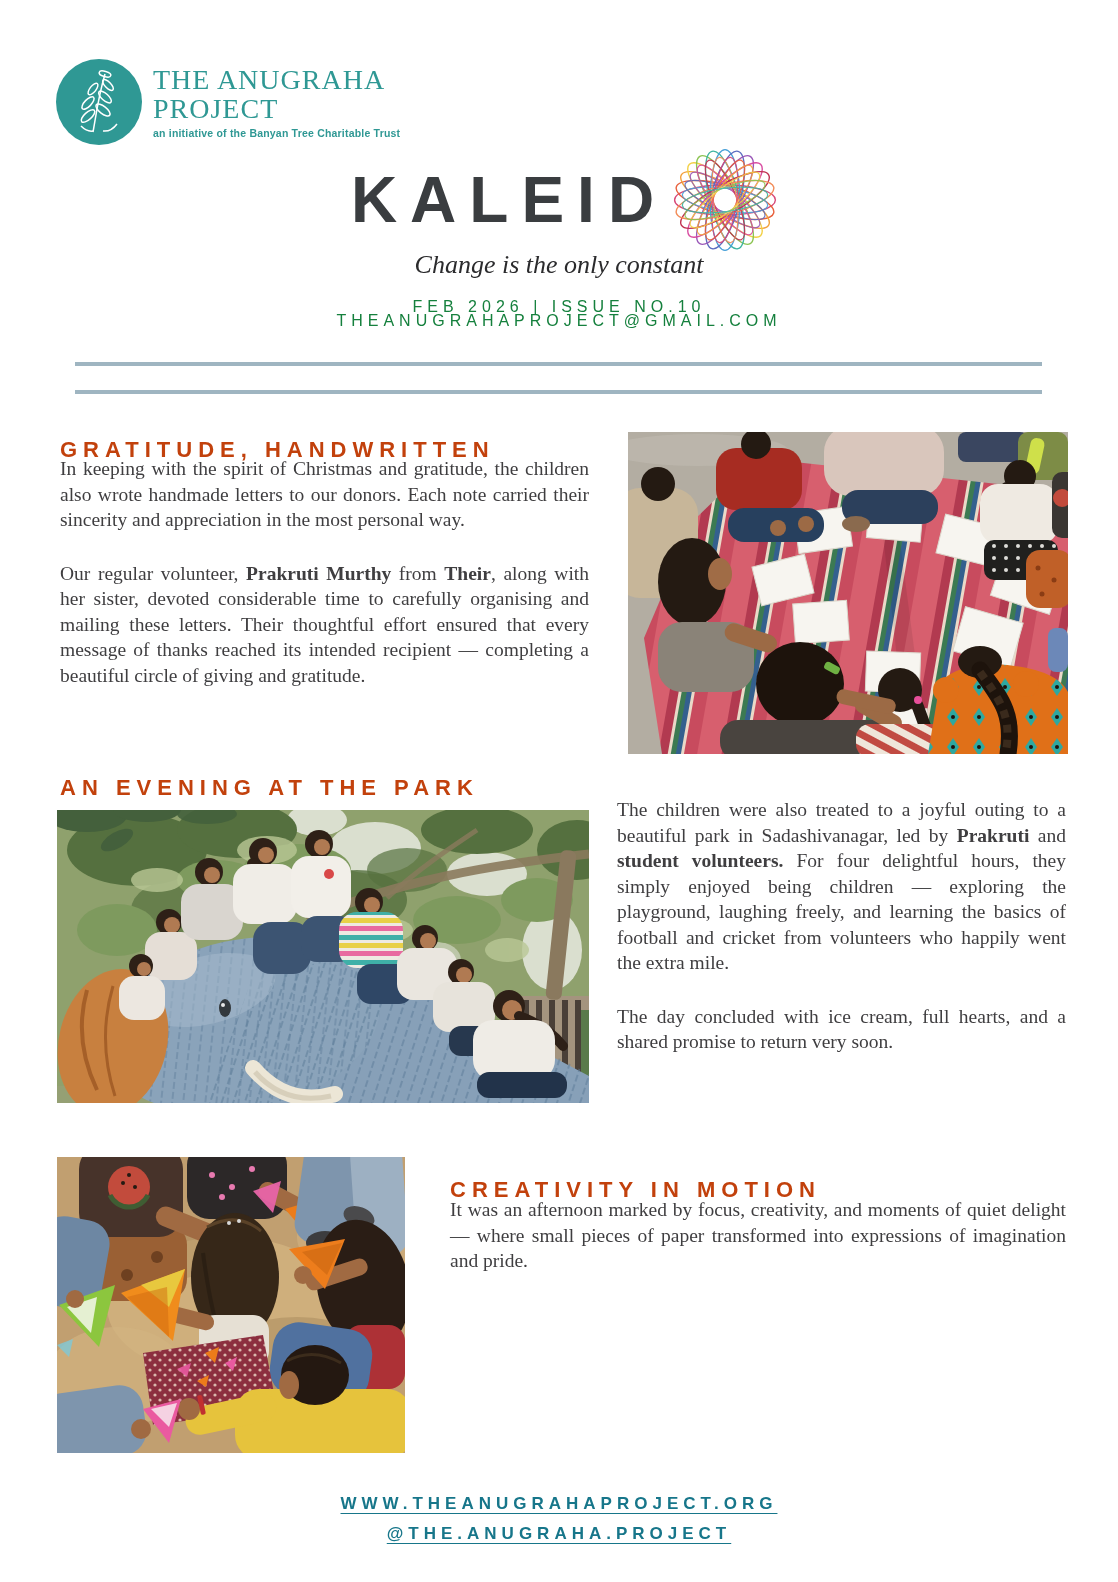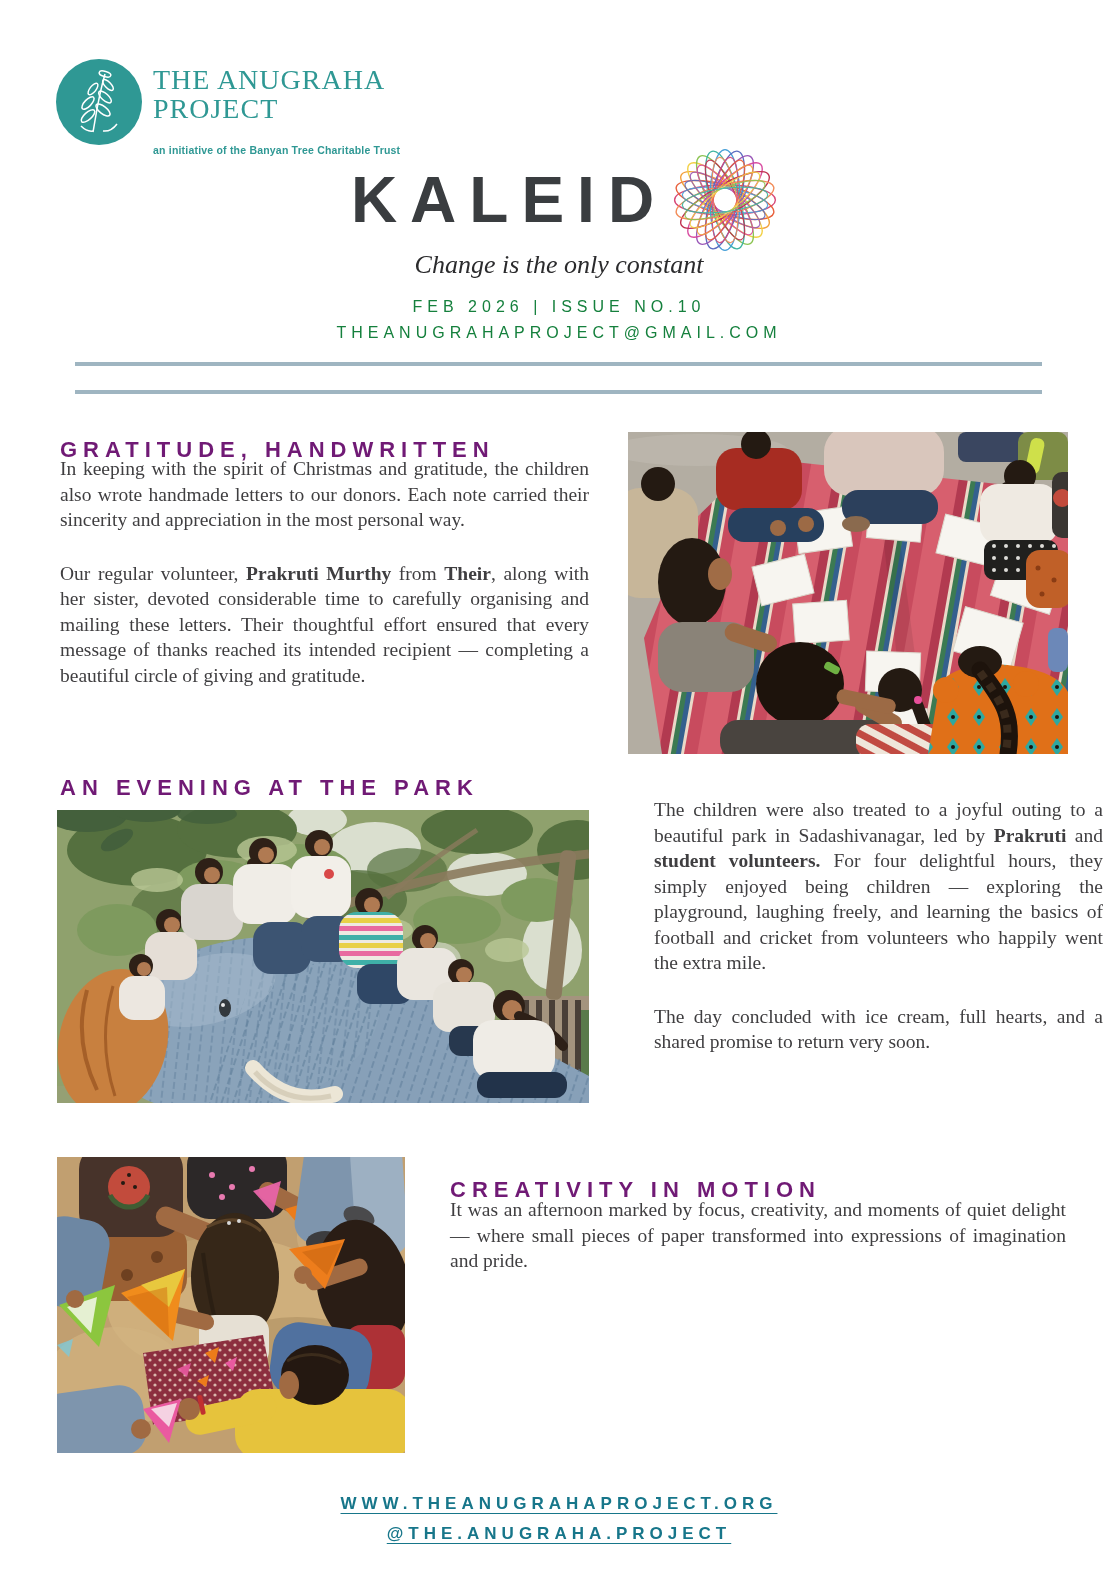--- a/index.html
+++ b/index.html
@@ -4,47 +4,47 @@
 <style>
   html,body{margin:0;padding:0;background:#ffffff;}
   .page{position:relative;width:1118px;height:1582px;background:#ffffff;overflow:hidden;
         font-family:"Liberation Serif", serif;color:#3f3e40;}
 
   
   .logo{position:absolute;left:55px;top:58px;display:flex;align-items:flex-start;}
   .logo svg{display:block;}
   .logo-text{margin-left:10px;padding-top:8px;}
   .logo-name{font-family:"Liberation Serif", serif;color:#2f9894;font-size:28px;line-height:1.02;letter-spacing:1px;}
-  .logo-tagline{font-family:"Liberation Sans", sans-serif;color:#2f9894;font-size:10.5px;font-weight:700;margin-top:21px;letter-spacing:.2px;}
+  .logo-tagline{font-family:"Liberation Sans", sans-serif;color:#2f9894;font-size:10.5px;font-weight:700;margin-top:4px;letter-spacing:.2px;}
 
   .title-row{position:absolute;left:4px;top:144px;width:100%;display:flex;align-items:center;justify-content:center;
              font-family:"Liberation Sans", sans-serif;font-weight:700;font-size:64px;letter-spacing:13px;color:#3a3d40;}
   .title-row .kicon{margin:0 -6px 0 2px;}
   .subtitle{position:absolute;left:0;top:250px;width:100%;text-align:center;
             font-style:italic;font-size:26px;color:#2b2b2d;}
   .issue-line,.email-line{position:absolute;left:0;width:100%;text-align:center;
             font-family:"Liberation Sans", sans-serif;font-size:16px;letter-spacing:5px;color:#15803d;}
   .issue-line{top:298px;}
-  .email-line{top:324px;}
+  .email-line{top:312px;}
   .rule{position:absolute;left:75px;width:967px;height:4px;background:#9fb5c1;}
   .rule-top{top:362px;}
   .rule-bottom{top:390px;}
 
   
   .sec-h{position:absolute;font-family:"Liberation Sans", sans-serif;font-weight:700;font-size:22px;
-         letter-spacing:6px;color:#701a75;white-space:nowrap;}
+         letter-spacing:6px;color:#c2410c;white-space:nowrap;}
   .h-gratitude{left:60px;top:419px;}
   .h-park{left:60px;top:757px;}
   .h-creativity{left:450px;top:1159px;}
 
   .col{position:absolute;}
   .col p{margin:0 0 28px 0;font-size:19.5px;line-height:25.5px;text-align:justify;}
   .col p b{font-weight:700;}
   .col-gratitude{left:60px;top:456px;width:529px;}
-  .col-park{left:654px;top:797px;width:449px;}
+  .col-park{left:617px;top:797px;width:449px;}
   .col-creativity{left:450px;top:1197px;width:616px;}
 
   .photo{position:absolute;display:block;}
   .photo-gratitude{left:628px;top:432px;}
   .photo-park{left:57px;top:810px;}
   .photo-creativity{left:57px;top:1157px;}
 
   
   .footer-link{position:absolute;left:0;width:100%;text-align:center;
                font-family:"Liberation Sans", sans-serif;font-weight:700;font-size:17px;letter-spacing:5px;

